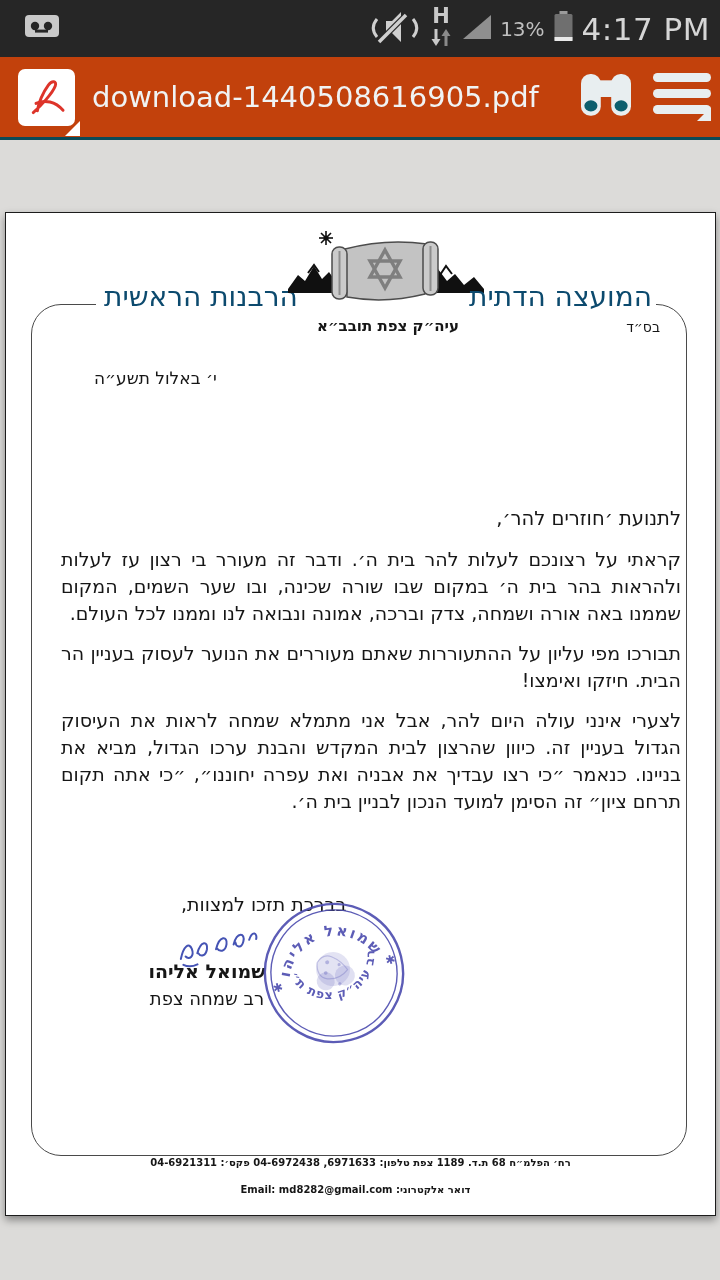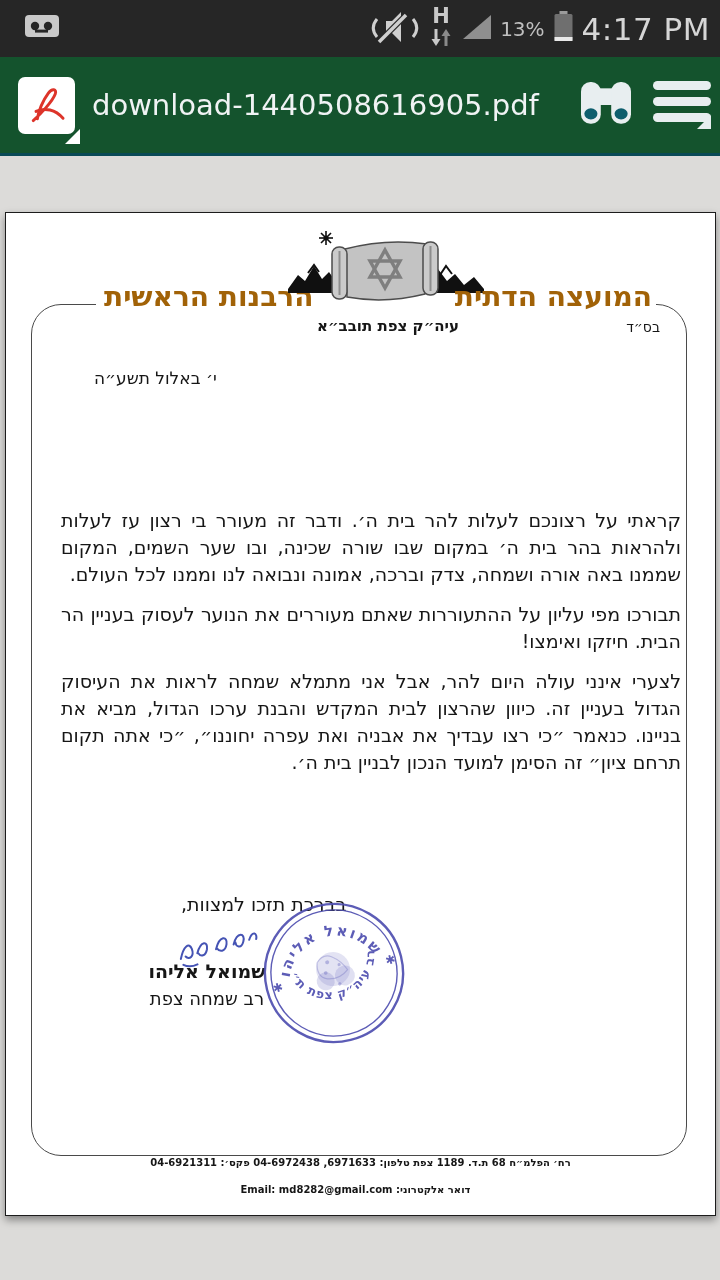--- a/index.html
+++ b/index.html
@@ -7,39 +7,39 @@
   body { background:#dcdbd9; font-family:"DejaVu Sans",sans-serif; overflow:hidden; position:relative; }
 
   
   .status-bar { position:absolute; top:0; left:0; width:720px; height:57px; background:#262626;
                 display:flex; align-items:center; justify-content:space-between; padding:0 10px 0 24px; }
   .sb-right { display:flex; align-items:center; gap:8px; }
   .sb-time { color:#d6d6d6; font-size:31px; letter-spacing:0.5px; }
   .sb-pct { color:#bfbfbf; font-size:20px; }
 
   
-  .app-bar { position:absolute; top:57px; left:0; width:720px; height:99px; background:#14532d;
+  .app-bar { position:absolute; top:57px; left:0; width:720px; height:83px; background:#c2410c;
              border-bottom:3px solid #0a4a57; display:flex; align-items:center; }
   .pdf-icon-wrap { position:relative; width:57px; height:57px; margin-left:18px; flex:0 0 auto; }
   .pdf-icon { width:57px; height:57px; background:#fff; border-radius:7px; display:flex; align-items:center; justify-content:center; }
   .pdf-corner { position:absolute; right:-5px; bottom:-10px; width:0; height:0;
                 border-left:15px solid transparent; border-bottom:15px solid #fff; }
   .app-title { color:#f0f3f4; font-size:29px; margin-left:17px; flex:1 1 auto; white-space:nowrap; overflow:hidden; }
   .icon-btn { width:76px; height:76px; display:flex; align-items:center; justify-content:center; flex:0 0 auto; }
 
   
   .viewport { position:absolute; top:149px; left:0; width:720px; height:1131px; }
   .pdf-page { position:absolute; left:5px; top:63px; width:711px; height:1004px; background:#fff;
               border:1px solid #1c1c1c; box-shadow:0 4px 8px rgba(0,0,0,0.40); color:#161616; }
 
   .frame { position:absolute; left:25px; top:91px; width:656px; height:852px;
            border:1px solid #4a4a4a; border-radius:30px; z-index:1; }
 
   .masthead { position:absolute; left:90px; top:16px; width:560px; height:84px; background:#fff; z-index:2; }
-  .mh-title { position:absolute; bottom:0; font-weight:bold; font-size:28px; color:#a16207; white-space:nowrap; }
+  .mh-title { position:absolute; bottom:0; font-weight:normal; font-size:28px; color:#0c4a6e; white-space:nowrap; }
   .mh-left  { left:8px; }
   .mh-right { right:4px; }
   .mh-logo  { position:absolute; left:192px; top:0; width:196px; height:84px; }
   .mh-subtitle { position:absolute; left:282px; top:104px; width:200px; text-align:center;
                  font-size:15px; font-weight:bold; z-index:2; }
   .bsd { position:absolute; right:55px; top:106px; font-size:14px; z-index:2; }
 
   .date-line { position:absolute; left:88px; top:155px; font-size:17px; direction:rtl; }
 
   .letter-body { position:absolute; left:55px; top:294px; width:620px; direction:rtl; font-size:19px; }
@@ -171,20 +171,21 @@
         </g>
       </svg>
       <span class="mh-title mh-right">המועצה הדתית</span>
     </div>
     <div class="mh-subtitle">עיה״ק צפת תובב״א</div>
     <div class="bsd">בס״ד</div>
 
     <div class="date-line">י׳ באלול תשע״ה</div>
 
     <div class="letter-body">
+      <div class="greeting">לתנועת ׳חוזרים להר׳,</div>
       <p class="para">קראתי על רצונכם לעלות להר בית ה׳. ודבר זה מעורר בי רצון עז לעלות ולהראות בהר בית ה׳ במקום שבו שורה שכינה, ובו שער השמים, המקום שממנו באה אורה ושמחה, צדק וברכה, אמונה ונבואה לנו וממנו לכל העולם.</p>
       <p class="para">תבורכו מפי עליון על ההתעוררות שאתם מעוררים את הנוער לעסוק בעניין הר הבית. חיזקו ואימצו!</p>
       <p class="para">לצערי אינני עולה היום להר, אבל אני מתמלא שמחה לראות את העיסוק הגדול בעניין זה. כיוון שהרצון לבית המקדש והבנת ערכו הגדול, מביא את בניינו. כנאמר ״כי רצו עבדיך את אבניה ואת עפרה יחוננו״, ״כי אתה תקום תרחם ציון״ זה הסימן למועד הנכון לבניין בית ה׳.</p>
     </div>
 
     <div class="closing">בברכת תזכו למצוות,</div>
     <svg class="sig-svg" width="86" height="40" viewBox="0 0 86 40">
       <g stroke="#4553b4" stroke-width="2" fill="none" stroke-linecap="round" transform="rotate(-6 43 20)">
         <path d="M4,26 C8,13 14,10 16,17 C18,25 12,28 9,24"></path>
         <path d="M21,22 C26,9 33,11 31,19 C29,26 24,26 22,22"></path>

